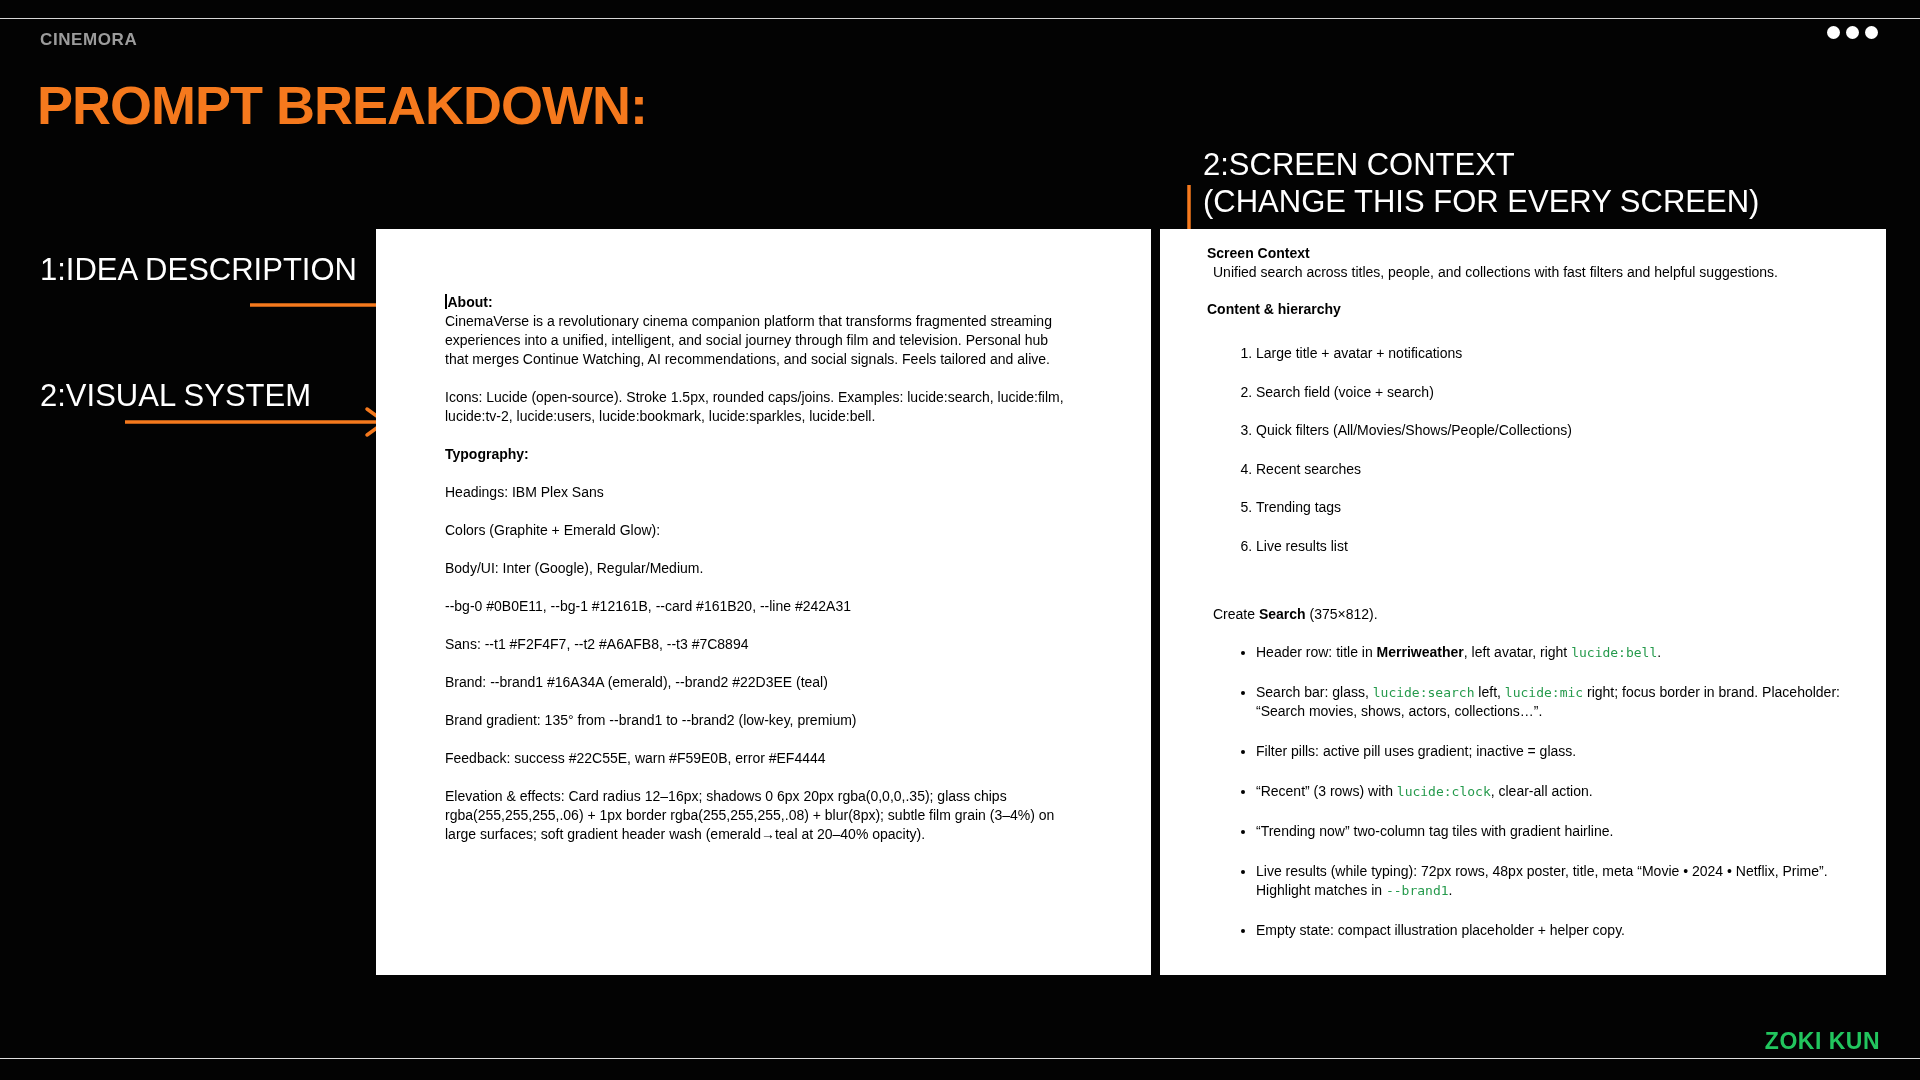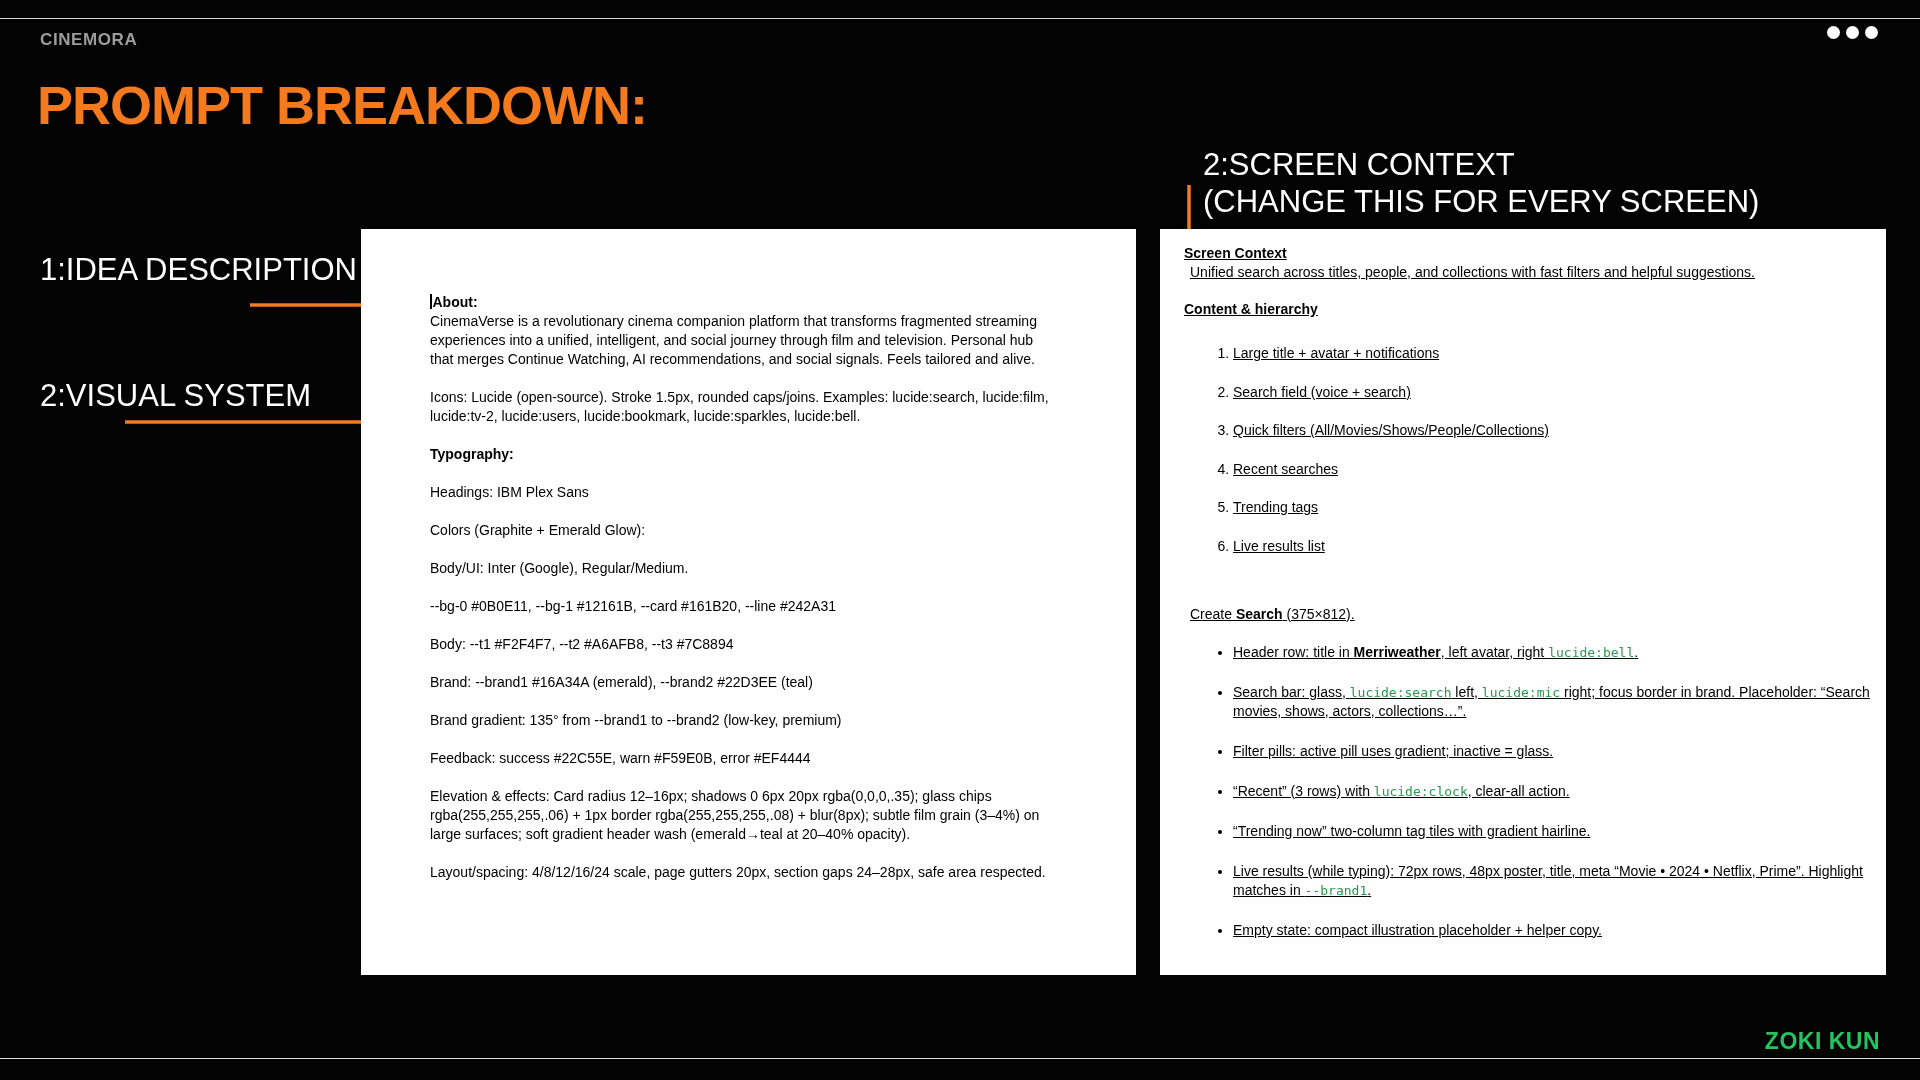--- a/index.html
+++ b/index.html
@@ -32,24 +32,24 @@
   }
   .idea-label{left:40px;top:252px;}
   .visual-label{left:40px;top:378px;text-align:right;}
   .screen-label{left:1203px;top:146px;line-height:37px;}
 
   .arrow{position:absolute;}
   .arrow svg{display:block;}
 
   
   .panel{position:absolute;background:#ffffff;color:#000;cursor:text;}
-  .left-panel{left:361px;top:229px;width:775px;height:746px;}
+  .left-panel{left:376px;top:229px;width:775px;height:746px;}
   .left-panel .inner{padding:64px 84px 0 69px;}
   .right-panel{left:1160px;top:229px;width:726px;height:746px;}
-  .right-panel .inner{padding:15px 14px 0 24px;text-decoration:underline;}
+  .right-panel .inner{padding:15px 14px 0 47px;}
 
   .panel p{margin:0 0 19px 0;font-size:14px;line-height:19px;}
   .panel .tight{margin:0;}
   .b{font-weight:bold;}
   .code{
     font-family:"DejaVu Sans Mono",monospace;
     color:#259A4C;font-size:13px;margin-top:40px;
   }
   .text-cursor{
     display:inline-block;width:1.5px;height:15px;background:#000;
@@ -114,26 +114,25 @@
 <div class="panel left-panel">
   <div class="inner">
     <p class="b tight"><span class="text-cursor"></span><span>About:</span></p>
     <p>CinemaVerse is a revolutionary cinema companion platform that transforms fragmented streaming experiences into a unified, intelligent, and social journey through film and television. Personal hub that merges Continue Watching, AI recommendations, and social signals. Feels tailored and alive.</p>
     <p>Icons: Lucide (open-source). Stroke 1.5px, rounded caps/joins. Examples: lucide:search, lucide:film, lucide:tv-2, lucide:users, lucide:bookmark, lucide:sparkles, lucide:bell.</p>
     <p class="b">Typography:</p>
     <p>Headings: IBM Plex Sans</p>
     <p>Colors (Graphite + Emerald Glow):</p>
     <p>Body/UI: Inter (Google), Regular/Medium.</p>
     <p>--bg-0 #0B0E11, --bg-1 #12161B, --card #161B20, --line #242A31</p>
-    <p>Body: --t1 #F2F4F7, --t2 #A6AFB8, --t3 #7C8894</p>
+    <p>Sans: --t1 #F2F4F7, --t2 #A6AFB8, --t3 #7C8894</p>
     <p>Brand: --brand1 #16A34A (emerald), --brand2 #22D3EE (teal)</p>
     <p>Brand gradient: 135° from --brand1 to --brand2 (low-key, premium)</p>
     <p>Feedback: success #22C55E, warn #F59E0B, error #EF4444</p>
     <p>Elevation &amp; effects: Card radius 12–16px; shadows 0 6px 20px rgba(0,0,0,.35); glass chips rgba(255,255,255,.06) + 1px border rgba(255,255,255,.08) + blur(8px); subtle film grain (3–4%) on large surfaces; soft gradient header wash (emerald→teal at 20–40% opacity).</p>
-    <p>Layout/spacing: 4/8/12/16/24 scale, page gutters 20px, section gaps 24–28px, safe area respected.</p>
   </div>
 </div>
 
 <div class="panel right-panel">
   <div class="inner">
     <p class="b tight">Screen Context</p>
     <p class="sc-body">Unified search across titles, people, and collections with fast filters and helpful suggestions.</p>
     <p class="b hier-heading">Content &amp; hierarchy</p>
     <ol>
       <li>Large title + avatar + notifications</li>

